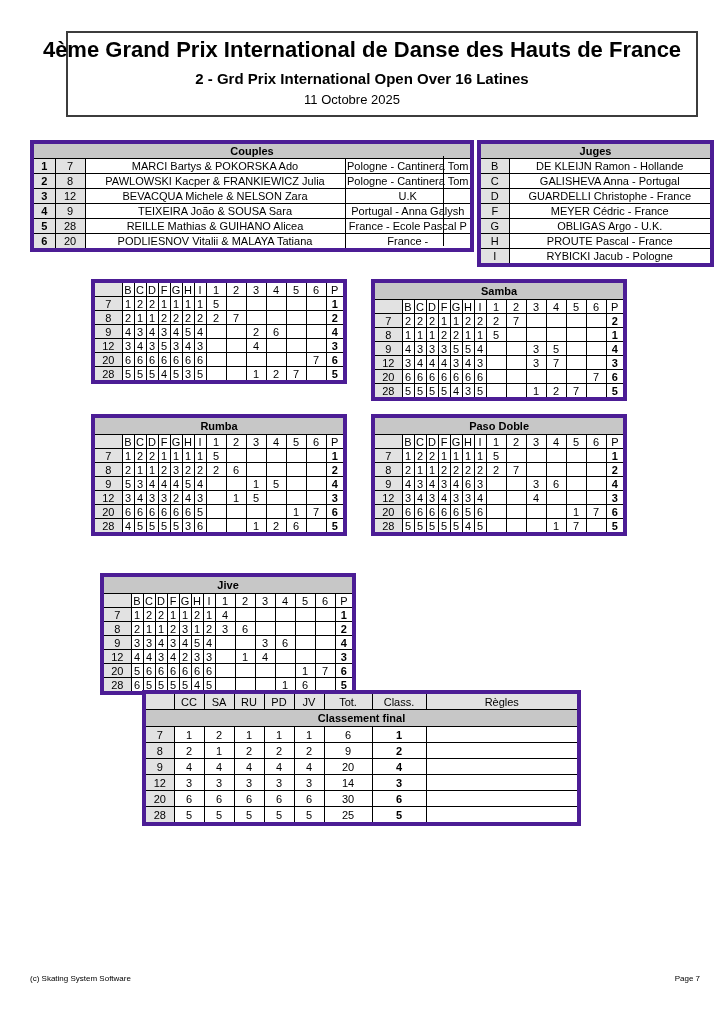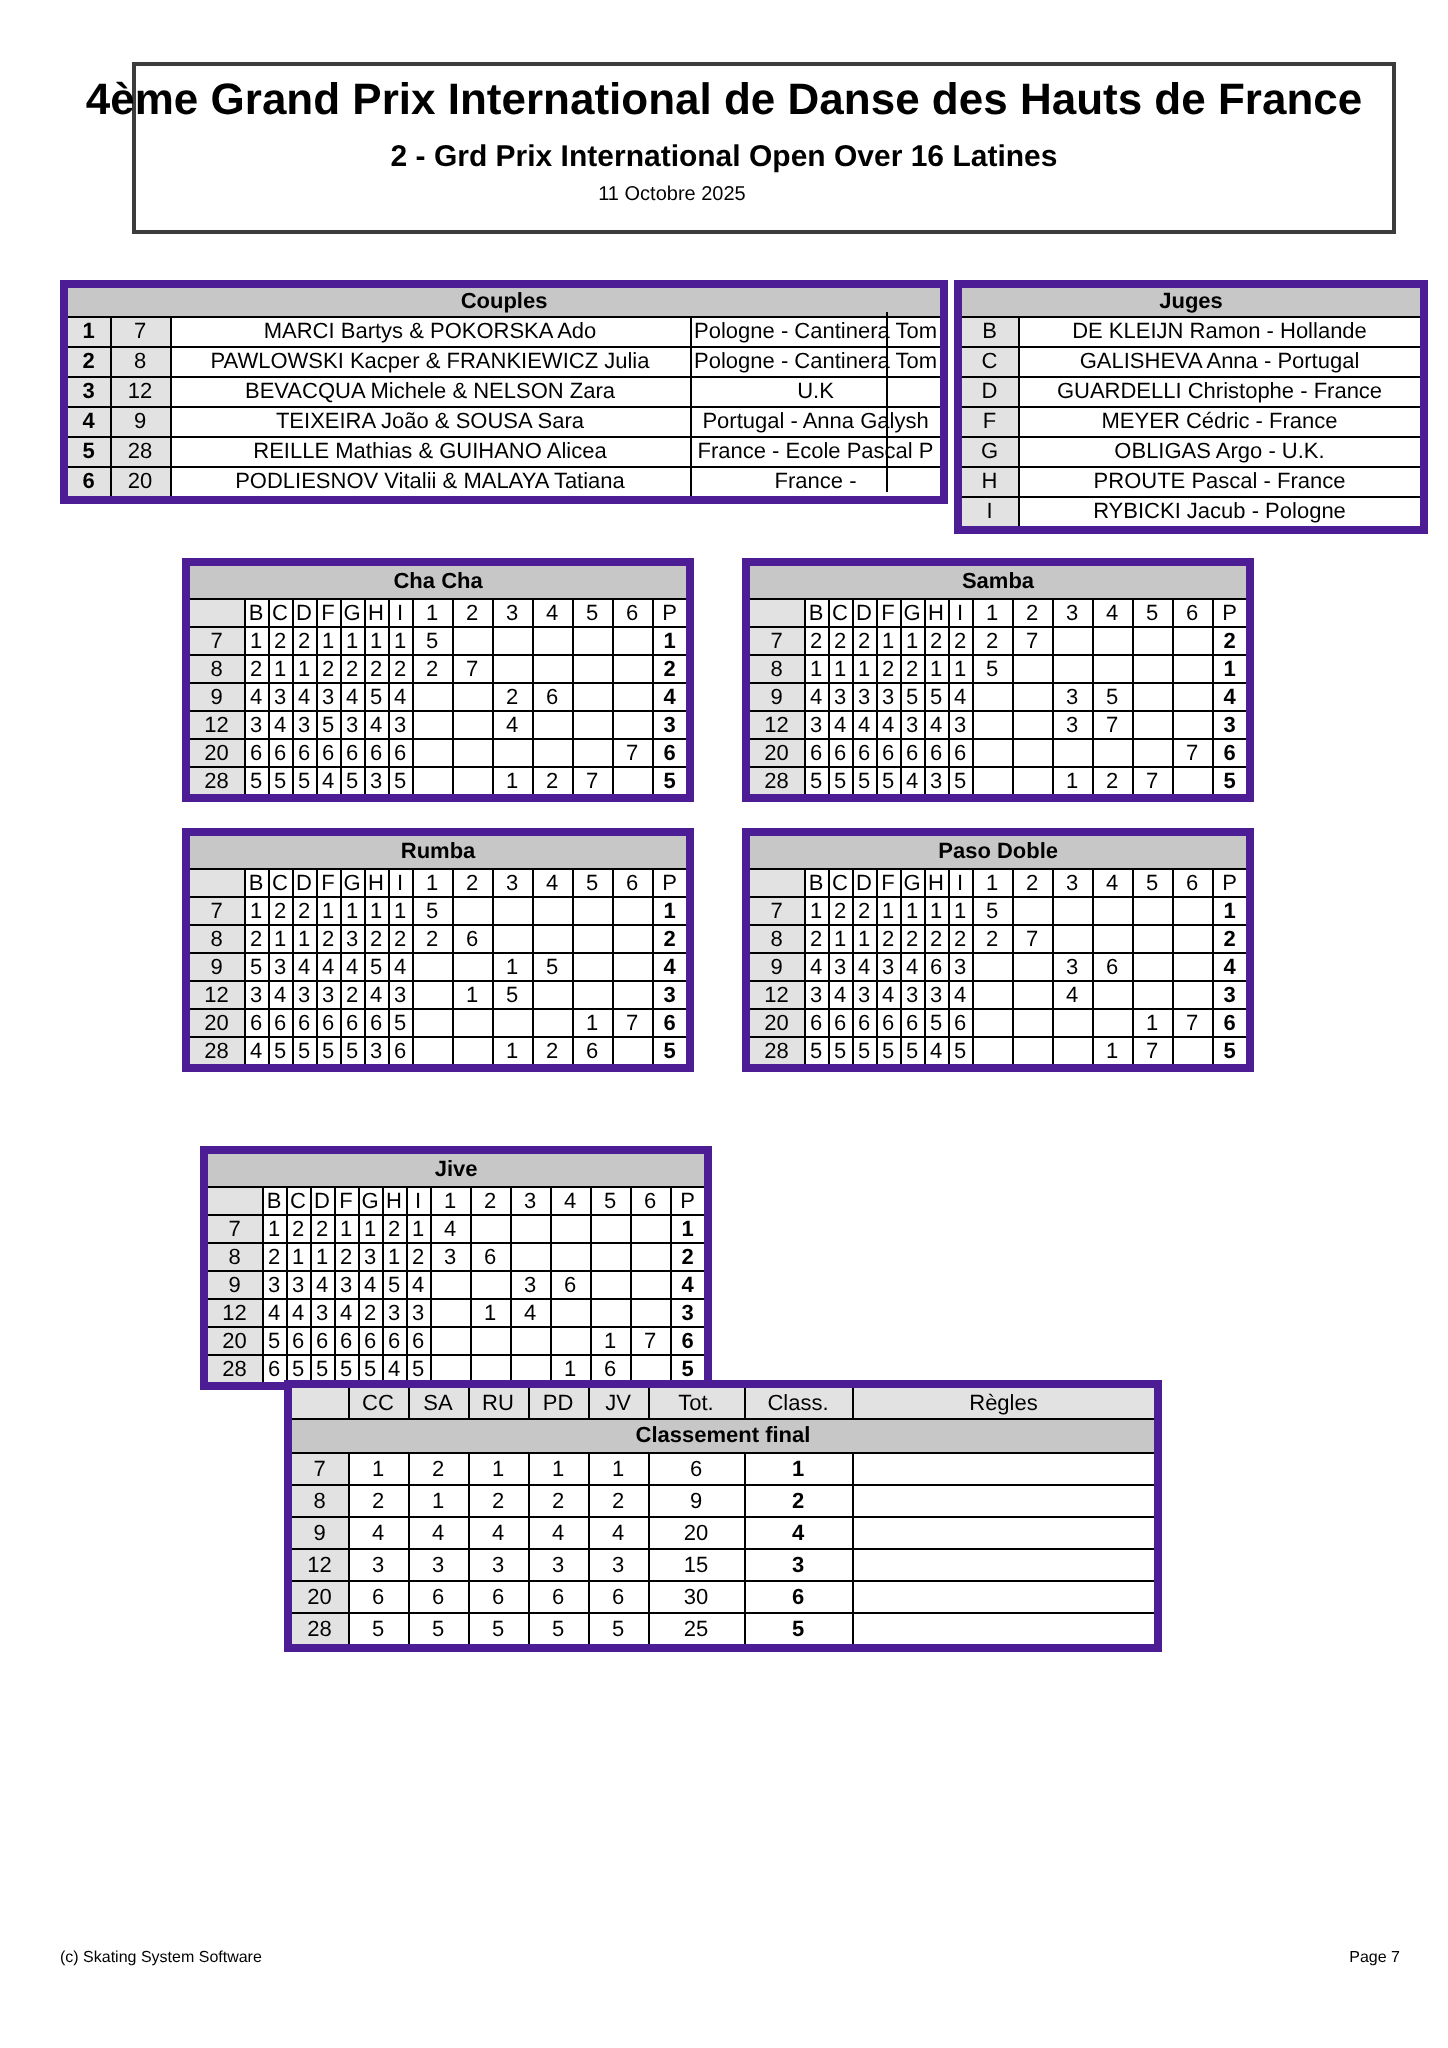--- a/index.html
+++ b/index.html
@@ -4,21 +4,21 @@
 <style>
   html,body{margin:0;padding:0;background:#fff;}
   .page{position:relative;width:724px;height:1024px;background:#fff;overflow:hidden;
         font-family:"Liberation Sans","DejaVu Sans",sans-serif;color:#000;}
   .abs{position:absolute;}
 
   
   .title-box{left:66px;top:31px;width:628px;height:82px;border:2px solid #3c3c3c;}
   .etitle{left:0;top:37px;width:724px;text-align:center;font-weight:bold;font-size:22px;white-space:nowrap;}
   .esub{left:0;top:70px;width:724px;text-align:center;font-weight:bold;font-size:15px;}
-  .edate{left:0;top:92px;width:672px;text-align:center;font-size:10px;}
+  .edate{left:16px;top:92px;width:672px;text-align:center;font-size:13px;}
 
   
   .tbl{border-collapse:collapse;table-layout:fixed;background:#fff;border:4px solid #4c1d95;}
   .tbl td{border:1px solid #000;font-size:11px;line-height:12px;padding:0;margin:0;
           text-align:center;vertical-align:middle;white-space:nowrap;overflow:visible;}
   .bar{background:#c7c7c7;font-weight:bold;font-size:12px;height:16px;}
   .shade{background:#e2e2e2;}
   .lft{text-align:left;padding-left:4px;}
   .b{font-weight:bold;}
   .tl{border-left:none;border-right:none;}
@@ -173,23 +173,20 @@
           <col style="width: 12px;">
           <col style="width: 20px;">
           <col style="width: 20px;">
           <col style="width: 20px;">
           <col style="width: 20px;">
           <col style="width: 20px;">
           <col style="width: 20px;">
           <col style="width: 19px;">
         </colgroup>
         <tbody>
-          <tr>
-            <td class="bar" colspan="15">Cha Cha</td>
-          </tr>
           <tr>
             <td class="shade"></td>
             <td>B</td>
             <td>C</td>
             <td>D</td>
             <td>F</td>
             <td>G</td>
             <td>H</td>
             <td>I</td>
             <td class="tl">1</td>
@@ -947,21 +944,21 @@
             <td class="b">4</td>
             <td></td>
           </tr>
           <tr>
             <td class="shade">12</td>
             <td>3</td>
             <td>3</td>
             <td>3</td>
             <td>3</td>
             <td>3</td>
-            <td>15</td>
+            <td>14</td>
             <td class="b">3</td>
             <td></td>
           </tr>
           <tr>
             <td class="shade">20</td>
             <td>6</td>
             <td>6</td>
             <td>6</td>
             <td>6</td>
             <td>6</td>

